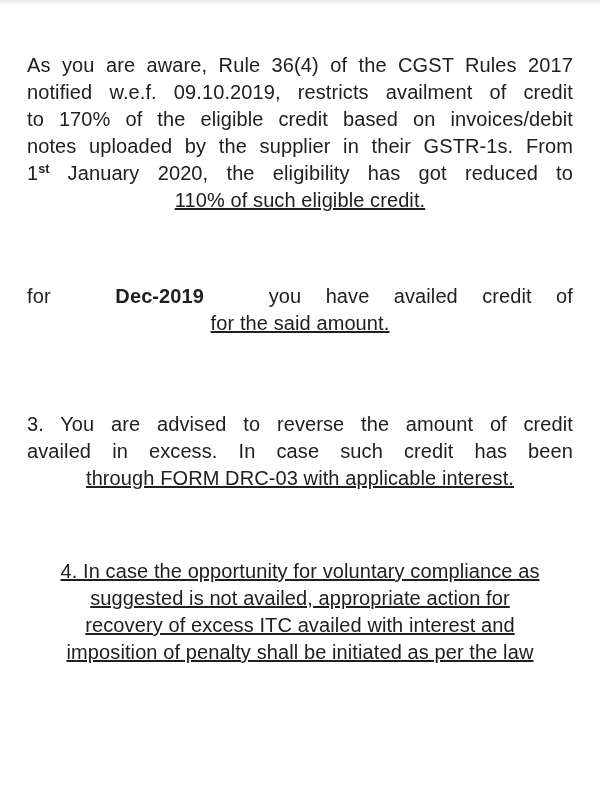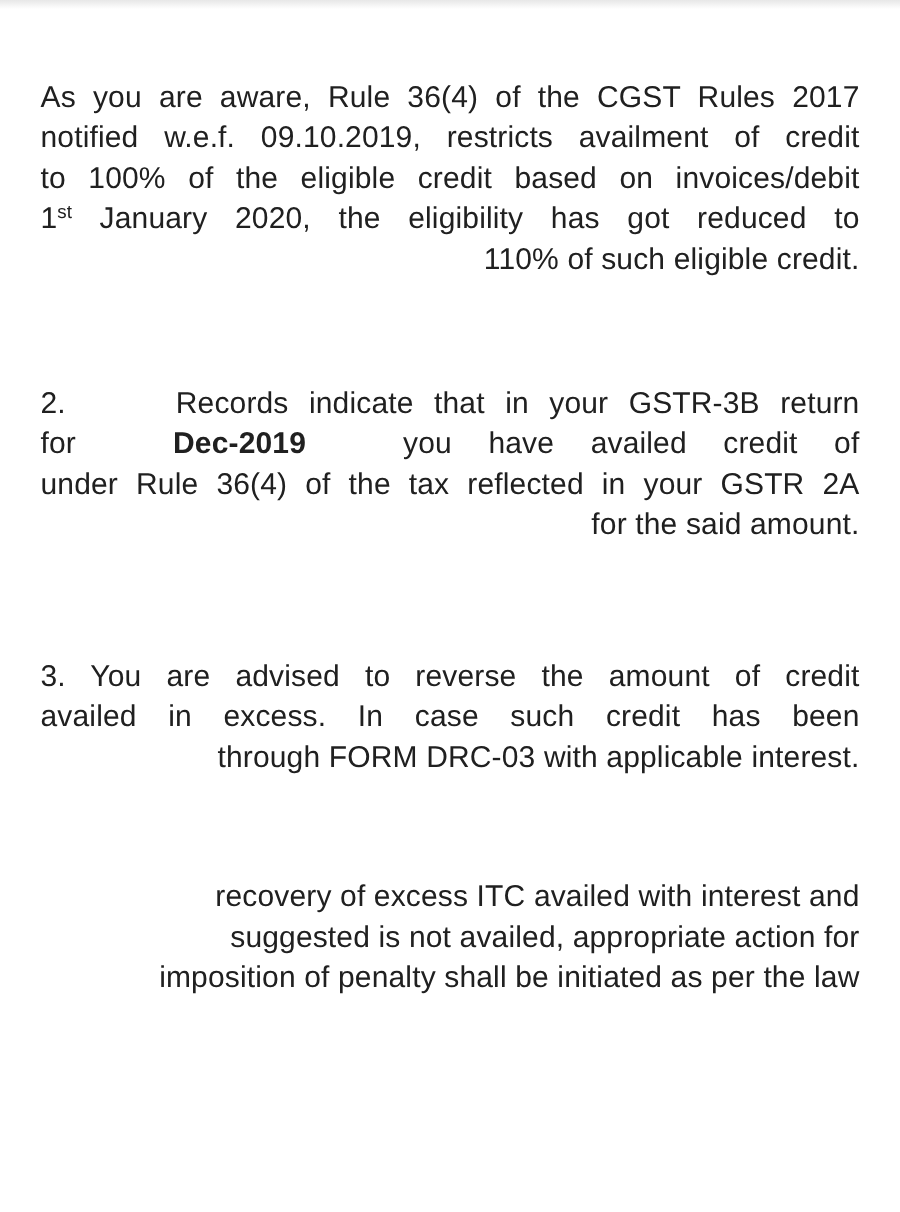--- a/index.html
+++ b/index.html
@@ -28,27 +28,28 @@
     display: block;
     font-size: 20px;
     line-height: 27px;
     white-space: normal;
     letter-spacing: 0.1px;
   }
   .j {
     text-align: justify;
     text-align-last: justify;
   }
-  .left { text-align: right; }
+  .left { text-align: center; text-decoration: underline; }
   .bold { font-weight: 700; }
   sup.ord {
     font-size: 12.5px;
     line-height: 0;
     vertical-align: 7px;
     letter-spacing: 0;
+    font-weight: bold;
   }
   .tab {
     display: inline-block;
     width: 46px;
     height: 1px;
   }
   .gap {
     display: inline-block;
     width: 16px;
     height: 1px;
@@ -70,37 +71,37 @@
 </head>
 <body>
 
 <div class="photo-top-edge"></div>
 
 <div class="doc">
 
   <div class="para p1">
     <span class="line j">As you are aware, Rule 36(4) of the CGST Rules 2017</span>
     <span class="line j">notified w.e.f. 09.10.2019, restricts availment of credit</span>
-    <span class="line j">to 100% of the eligible credit based on invoices/debit</span>
+    <span class="line j">to 170% of the eligible credit based on invoices/debit</span>
+    <span class="line j">notes uploaded by the supplier in their GSTR-1s. From</span>
     <span class="line j"><span>1</span><sup class="ord">st</sup> <span>January 2020, the eligibility has got reduced to</span></span>
     <span class="line left">110% of such eligible credit.</span>
   </div>
 
   <div class="para p2">
-    <span class="line j"><span>2.</span> <span class="tab"></span> <span>Records indicate that in your GSTR-3B return</span></span>
     <span class="line j"><span>for</span> <span class="gap"></span> <span class="bold">Dec-2019</span> <span class="gap"></span> <span>you have availed credit of</span></span>
-    <span class="line j">under Rule 36(4) of the tax reflected in your GSTR 2A</span>
     <span class="line left">for the said amount.</span>
   </div>
 
   <div class="para p3">
     <span class="line j">3. You are advised to reverse the amount of credit</span>
     <span class="line j">availed in excess. In case such credit has been</span>
     <span class="line left">through FORM DRC-03 with applicable interest.</span>
   </div>
 
   <div class="para p4">
+    <span class="line left">4. In case the opportunity for voluntary compliance as</span>
+    <span class="line left">suggested is not availed, appropriate action for</span>
     <span class="line left">recovery of excess ITC availed with interest and</span>
-    <span class="line left">suggested is not availed, appropriate action for</span>
     <span class="line left">imposition of penalty shall be initiated as per the law</span>
   </div>
 
 </div>
 
 </body></html>

